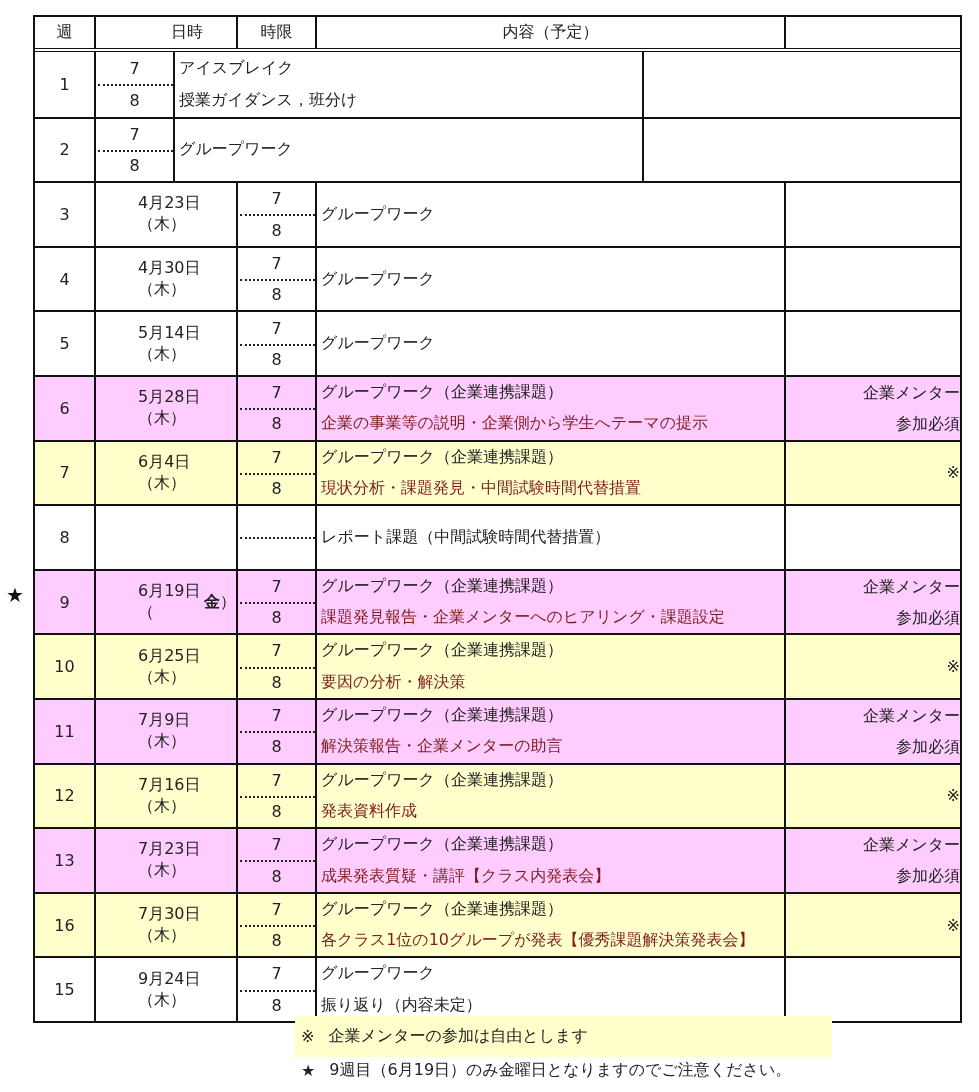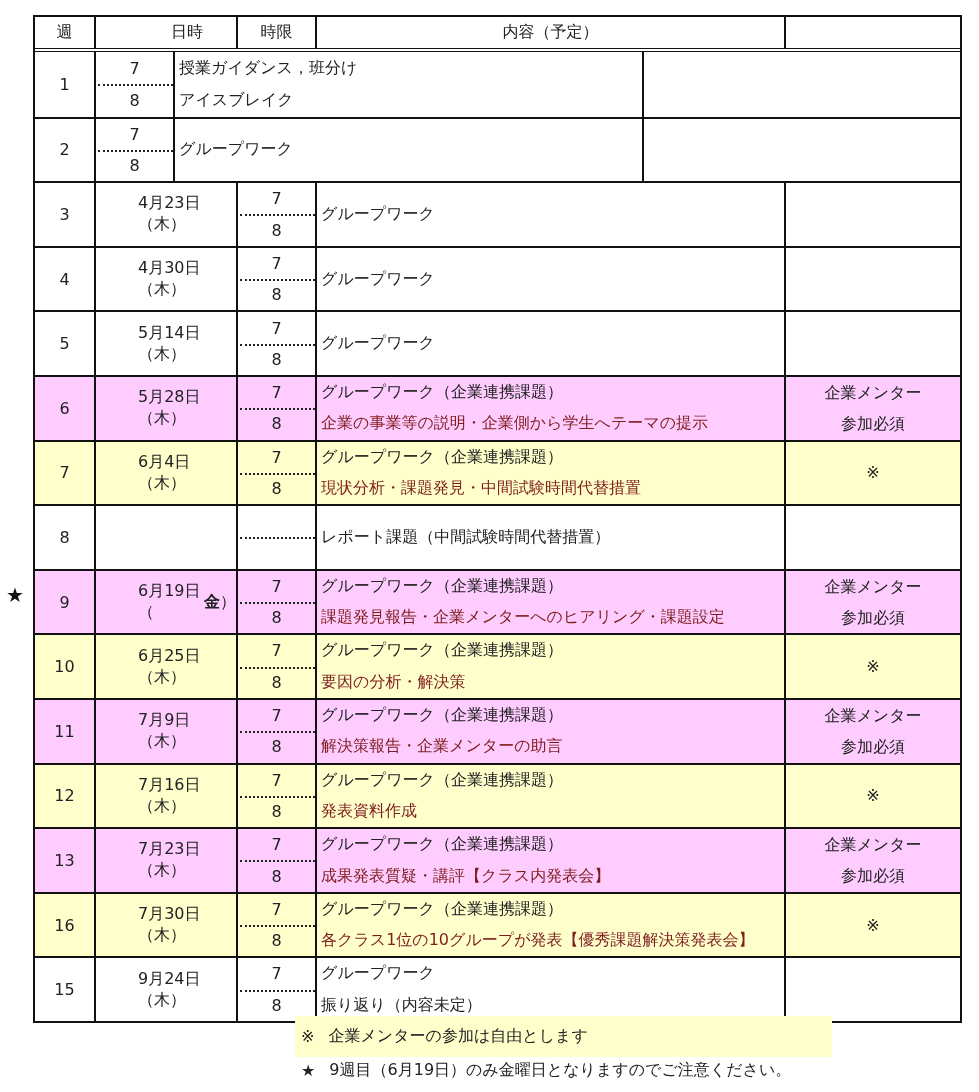--- a/index.html
+++ b/index.html
@@ -17,21 +17,21 @@
   .row > div { border-right:2px solid #111; box-sizing:border-box; }
   .row > div:last-child { border-right:none; }
   .cell-center { display:flex; align-items:center; justify-content:center; font-size:16px; }
   .periods { display:flex; flex-direction:column; position:relative; }
   .periods .p { flex:1; display:flex; align-items:center; justify-content:center; font-size:16px; }
   .periods .sep { position:absolute; left:2px; right:0; top:50%; border-top:2px dotted #222; }
   .content { display:flex; flex-direction:column; font-size:16px; padding-left:4px; }
   .content .l { flex:1; display:flex; align-items:center; white-space:nowrap; }
   .content.single { justify-content:center; }
   .blue { color:#7f1d1d; }
-  .note { display:flex; flex-direction:column; align-items:center; justify-content:center; font-size:16px; line-height:31px; }
+  .note { display:flex; flex-direction:column; align-items:flex-end; justify-content:center; font-size:16px; line-height:31px; }
   .pink { background:#ffccff; }
   .yellow { background:#ffffcc; }
   .star-mark { position:absolute; left:6px; top:583px; font-size:20px; color:#111; }
   .foot1 { position:absolute; left:295px; top:1016px; width:537px; height:41px; background:#ffffcc;
            display:flex; align-items:center; font-size:16px; padding-left:6px; box-sizing:border-box; }
   .foot2 { position:absolute; left:301px; top:1060px; font-size:16px; display:flex; align-items:center; }
   .foot1 .sym, .foot2 .sym { margin-right:14px; }
   .bold { font-weight:bold; }
 </style>
 </head>
@@ -47,22 +47,22 @@
   </div>
   <div id="tbody">
       <div class="row first">
     <div class="c1 cell-center">1</div>
     <div class="c3 periods">
       <div class="p">7</div>
       <div class="sep"></div>
       <div class="p">8</div>
     </div>
     <div class="content c4">
+         <div class="l">アイスブレイク</div>
          <div class="l">授業ガイダンス，班分け</div>
-         <div class="l">アイスブレイク</div>
        </div>
     <div class="c5 note">
       <div></div>
 
     </div>
       </div>
       <div class="row">
     <div class="c1 cell-center">2</div>
     <div class="c3 periods">
       <div class="p">7</div>

